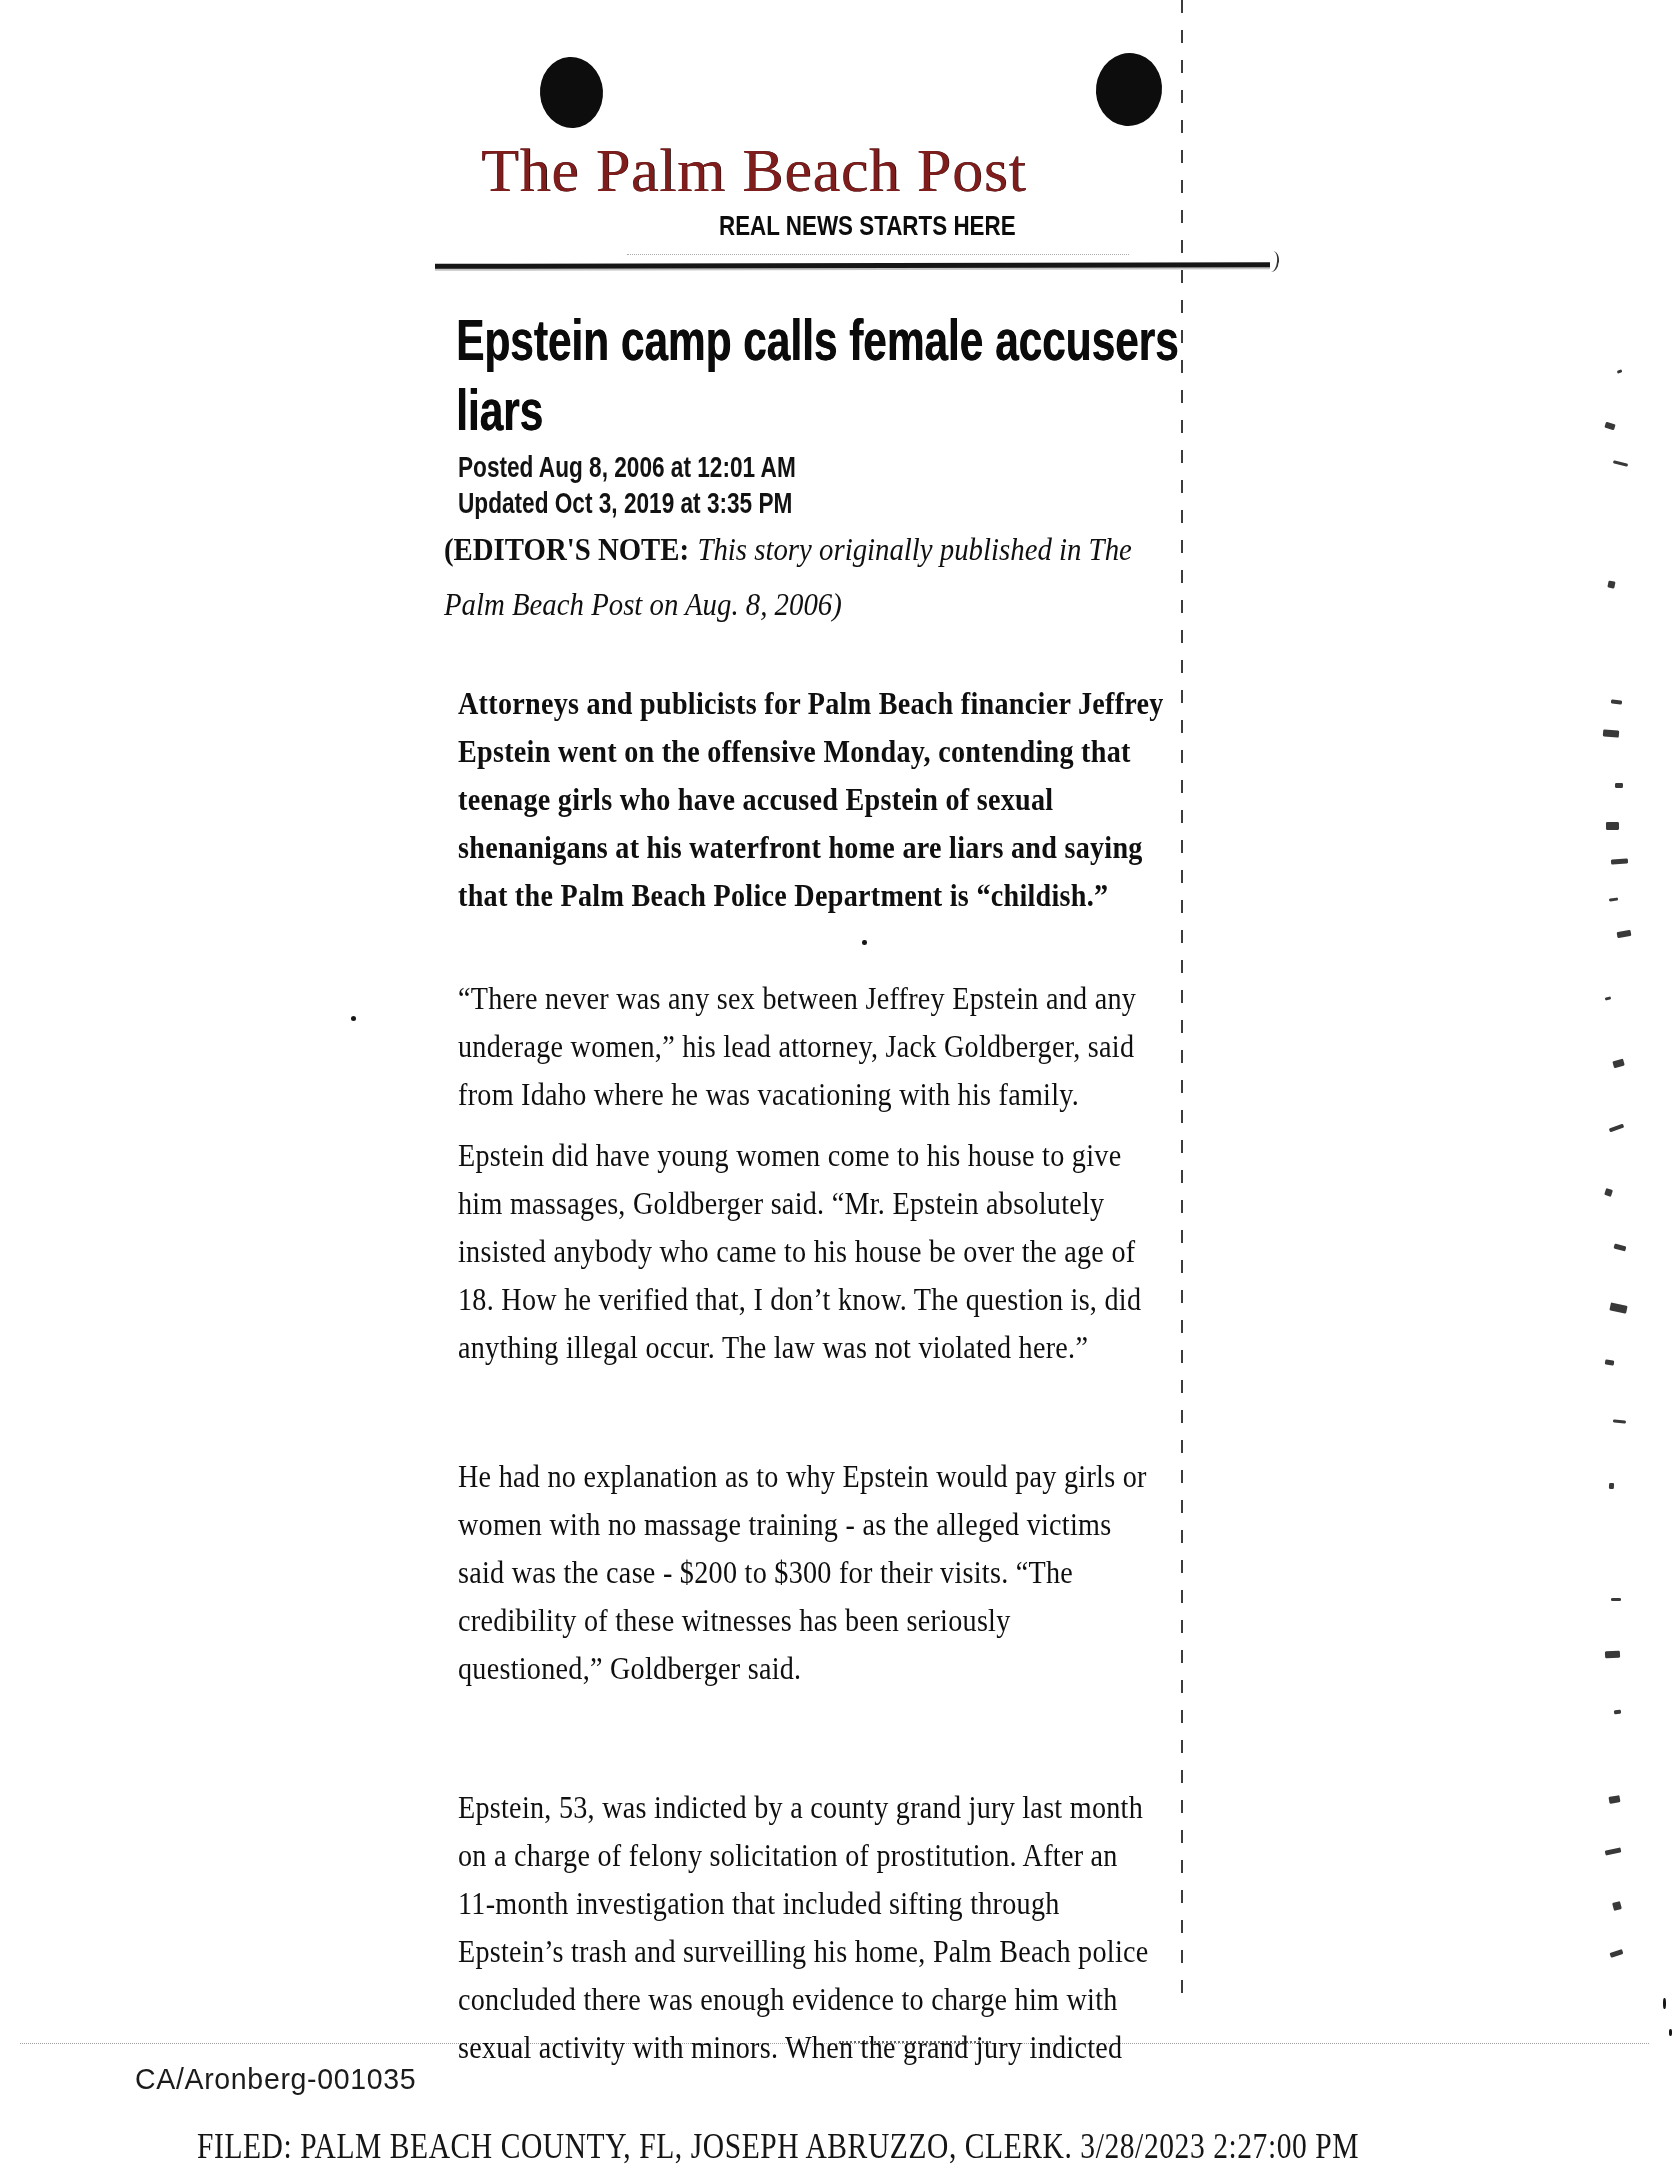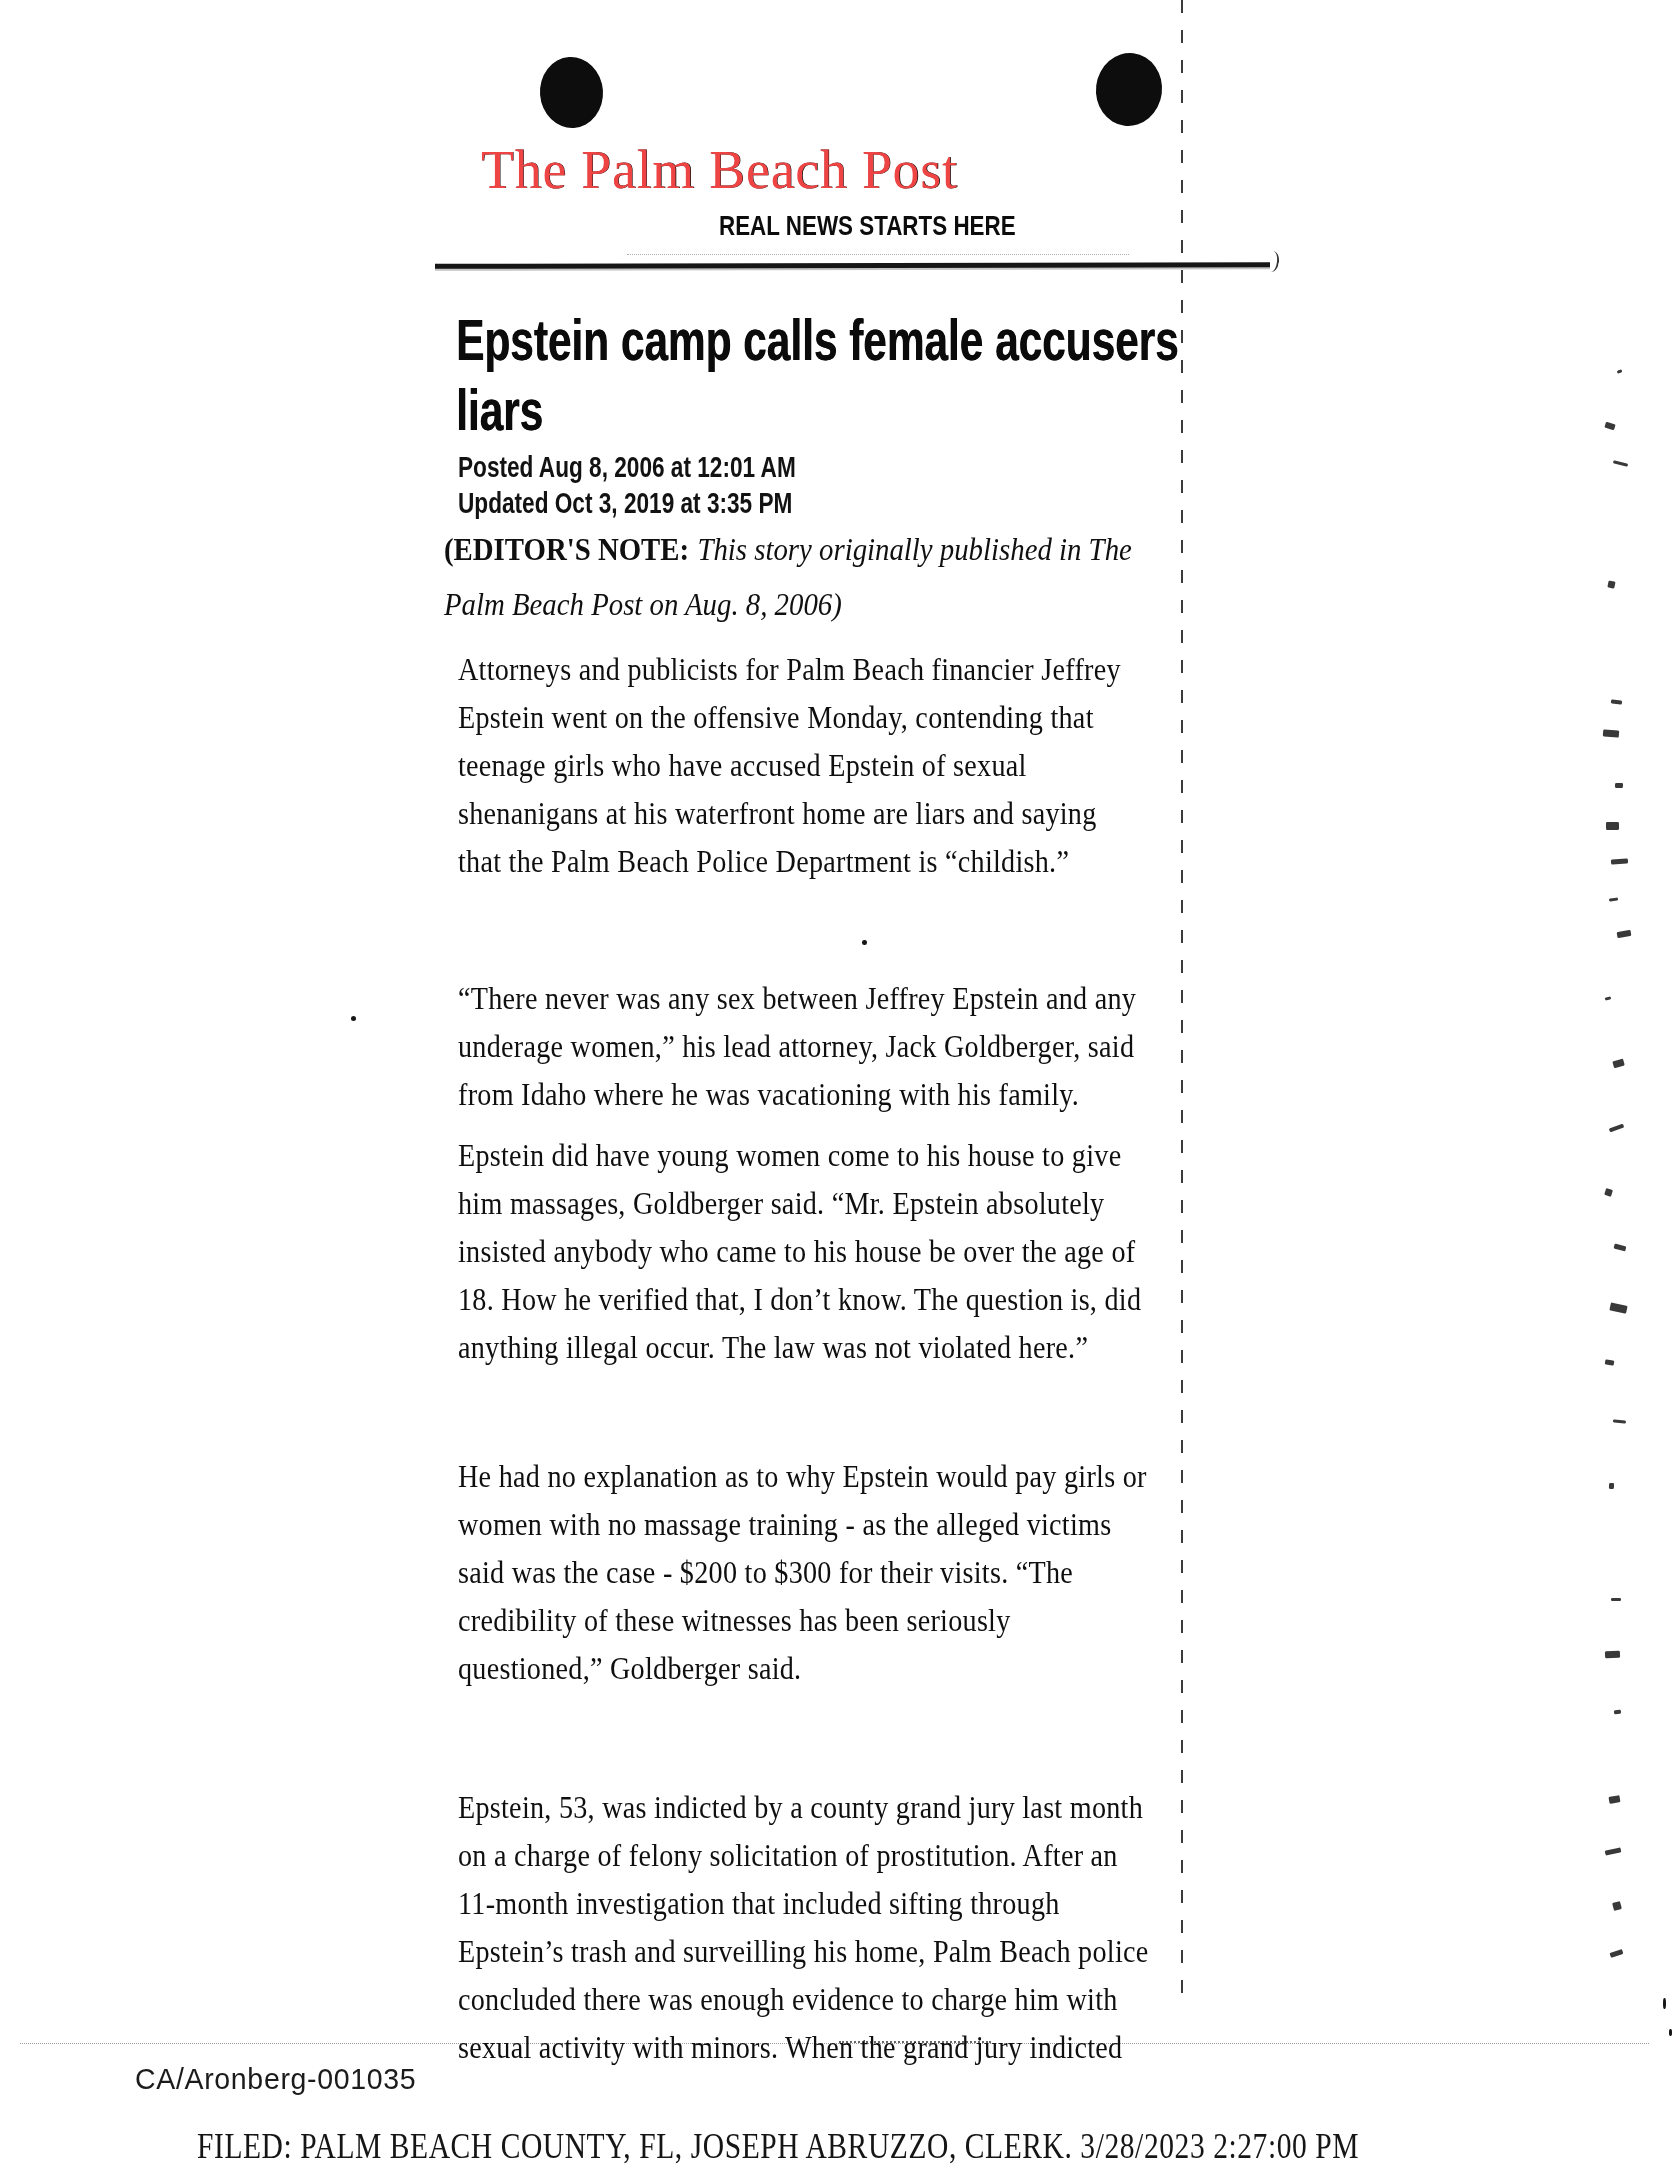--- a/index.html
+++ b/index.html
@@ -11,22 +11,22 @@
   .hole-dot.left{left:540px;top:57px;width:63px;height:71px;transform:rotate(-4deg);}
   .hole-dot.right{left:1096px;top:53px;width:66px;height:73px;transform:rotate(7deg);}
   .vdash{position:absolute;left:1181px;top:0;width:2px;height:2002px;
          background:repeating-linear-gradient(to bottom,rgba(25,25,25,.85) 0 13.2px,transparent 13.2px 30px);}
   .mark,.speck{position:absolute;background:#161616;border-radius:1.3px;}
   .noise-a{position:absolute;left:627px;top:254px;width:502px;border-top:1.3px dotted rgba(70,70,70,.45);}
   .noise-b{position:absolute;left:20px;top:2043px;width:1629px;border-top:1.3px dotted rgba(60,60,60,.5);}
   .noise-c{position:absolute;left:839px;top:2041px;width:152px;border-top:2px dotted rgba(40,40,40,.7);}
 
   
-  .mast-title{position:absolute;left:481px;top:127px;font-size:54px;line-height:86px;
-              letter-spacing:0.7px;white-space:nowrap;color:#ef4444;text-shadow:0.6px 0 0 #101010;}
+  .mast-title{position:absolute;left:481px;top:127px;font-size:62px;line-height:86px;
+              letter-spacing:0.7px;white-space:nowrap;color:#7f1d1d;text-shadow:0.6px 0 0 #101010;}
   .mast-tagline{position:absolute;left:719px;top:210px;font-family:"Liberation Sans",sans-serif;
               font-weight:bold;font-size:28px;transform:scaleX(.8);transform-origin:left top;
               white-space:nowrap;color:#0c0c0c;}
   .mast-rule{position:absolute;left:435px;top:263px;width:835px;height:4.6px;background:#161616;
               transform:rotate(-.12deg);box-shadow:0 2px 0 rgba(20,20,20,.25);}
   .rule-tail{position:absolute;left:1268px;top:251px;width:9.2px;height:21px;background:transparent;
               border-right:2.6px solid #333;border-radius:0 60% 60% 0/0 50% 50% 0;transform:rotate(6deg);}
 
   
   .headline{position:absolute;left:456px;top:305px;margin:0;font-family:"Liberation Sans",sans-serif;
@@ -113,21 +113,21 @@
       <div>Posted Aug 8, 2006 at 12:01 AM</div>
       <div>Updated Oct 3, 2019 at 3:35 PM</div>
     </div>
 
     <div class="ednote">
       <div><span class="lbl">(EDITOR'S NOTE:</span><span class="gap"></span><span class="it">This story originally published in The</span></div>
       <div class="it">Palm Beach Post on Aug. 8, 2006)</div>
     </div>
 
     <div id="paragraphs">
-        <div class="para" style="top: 645px;">
+        <div class="para" style="top: 679px; font-weight: bold;">
           <div class="line">Attorneys and publicists for Palm Beach financier Jeffrey</div>
           <div class="line">Epstein went on the offensive Monday, contending that</div>
           <div class="line">teenage girls who have accused Epstein of sexual</div>
           <div class="line">shenanigans at his waterfront home are liars and saying</div>
           <div class="line">that the Palm Beach Police Department is “childish.”</div>
         </div>
         <div class="para" style="top: 950px; margin-top: 24px;">
           <div class="line">“There never was any sex between Jeffrey Epstein and any</div>
           <div class="line">underage women,” his lead attorney, Jack Goldberger, said</div>
           <div class="line">from Idaho where he was vacationing with his family.</div>

